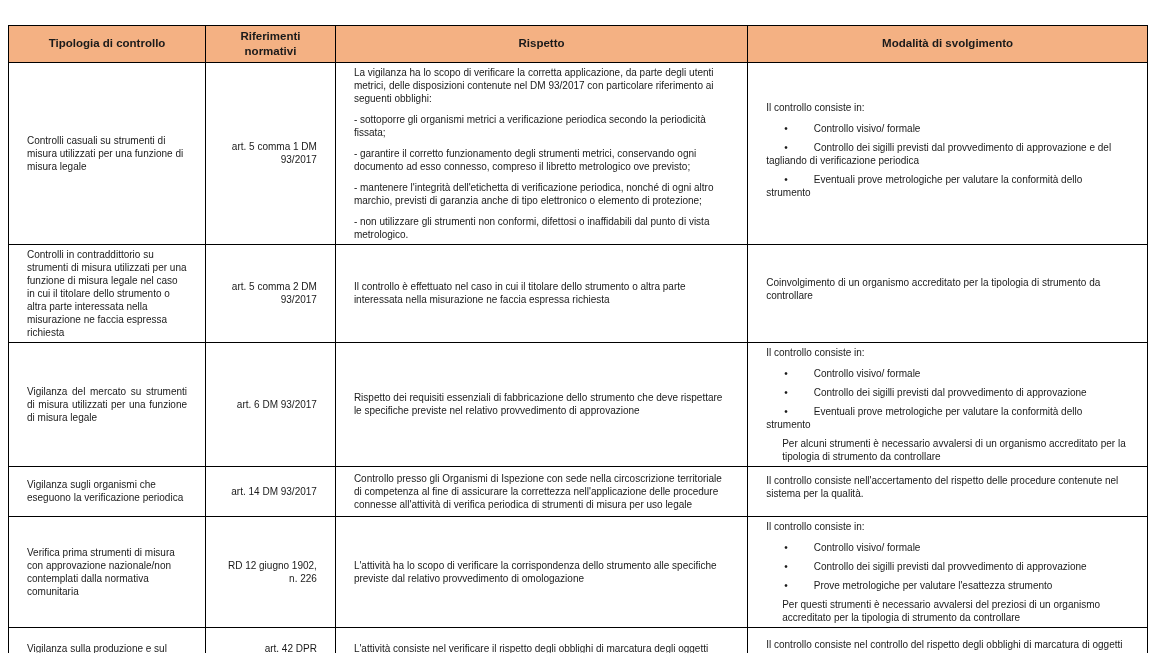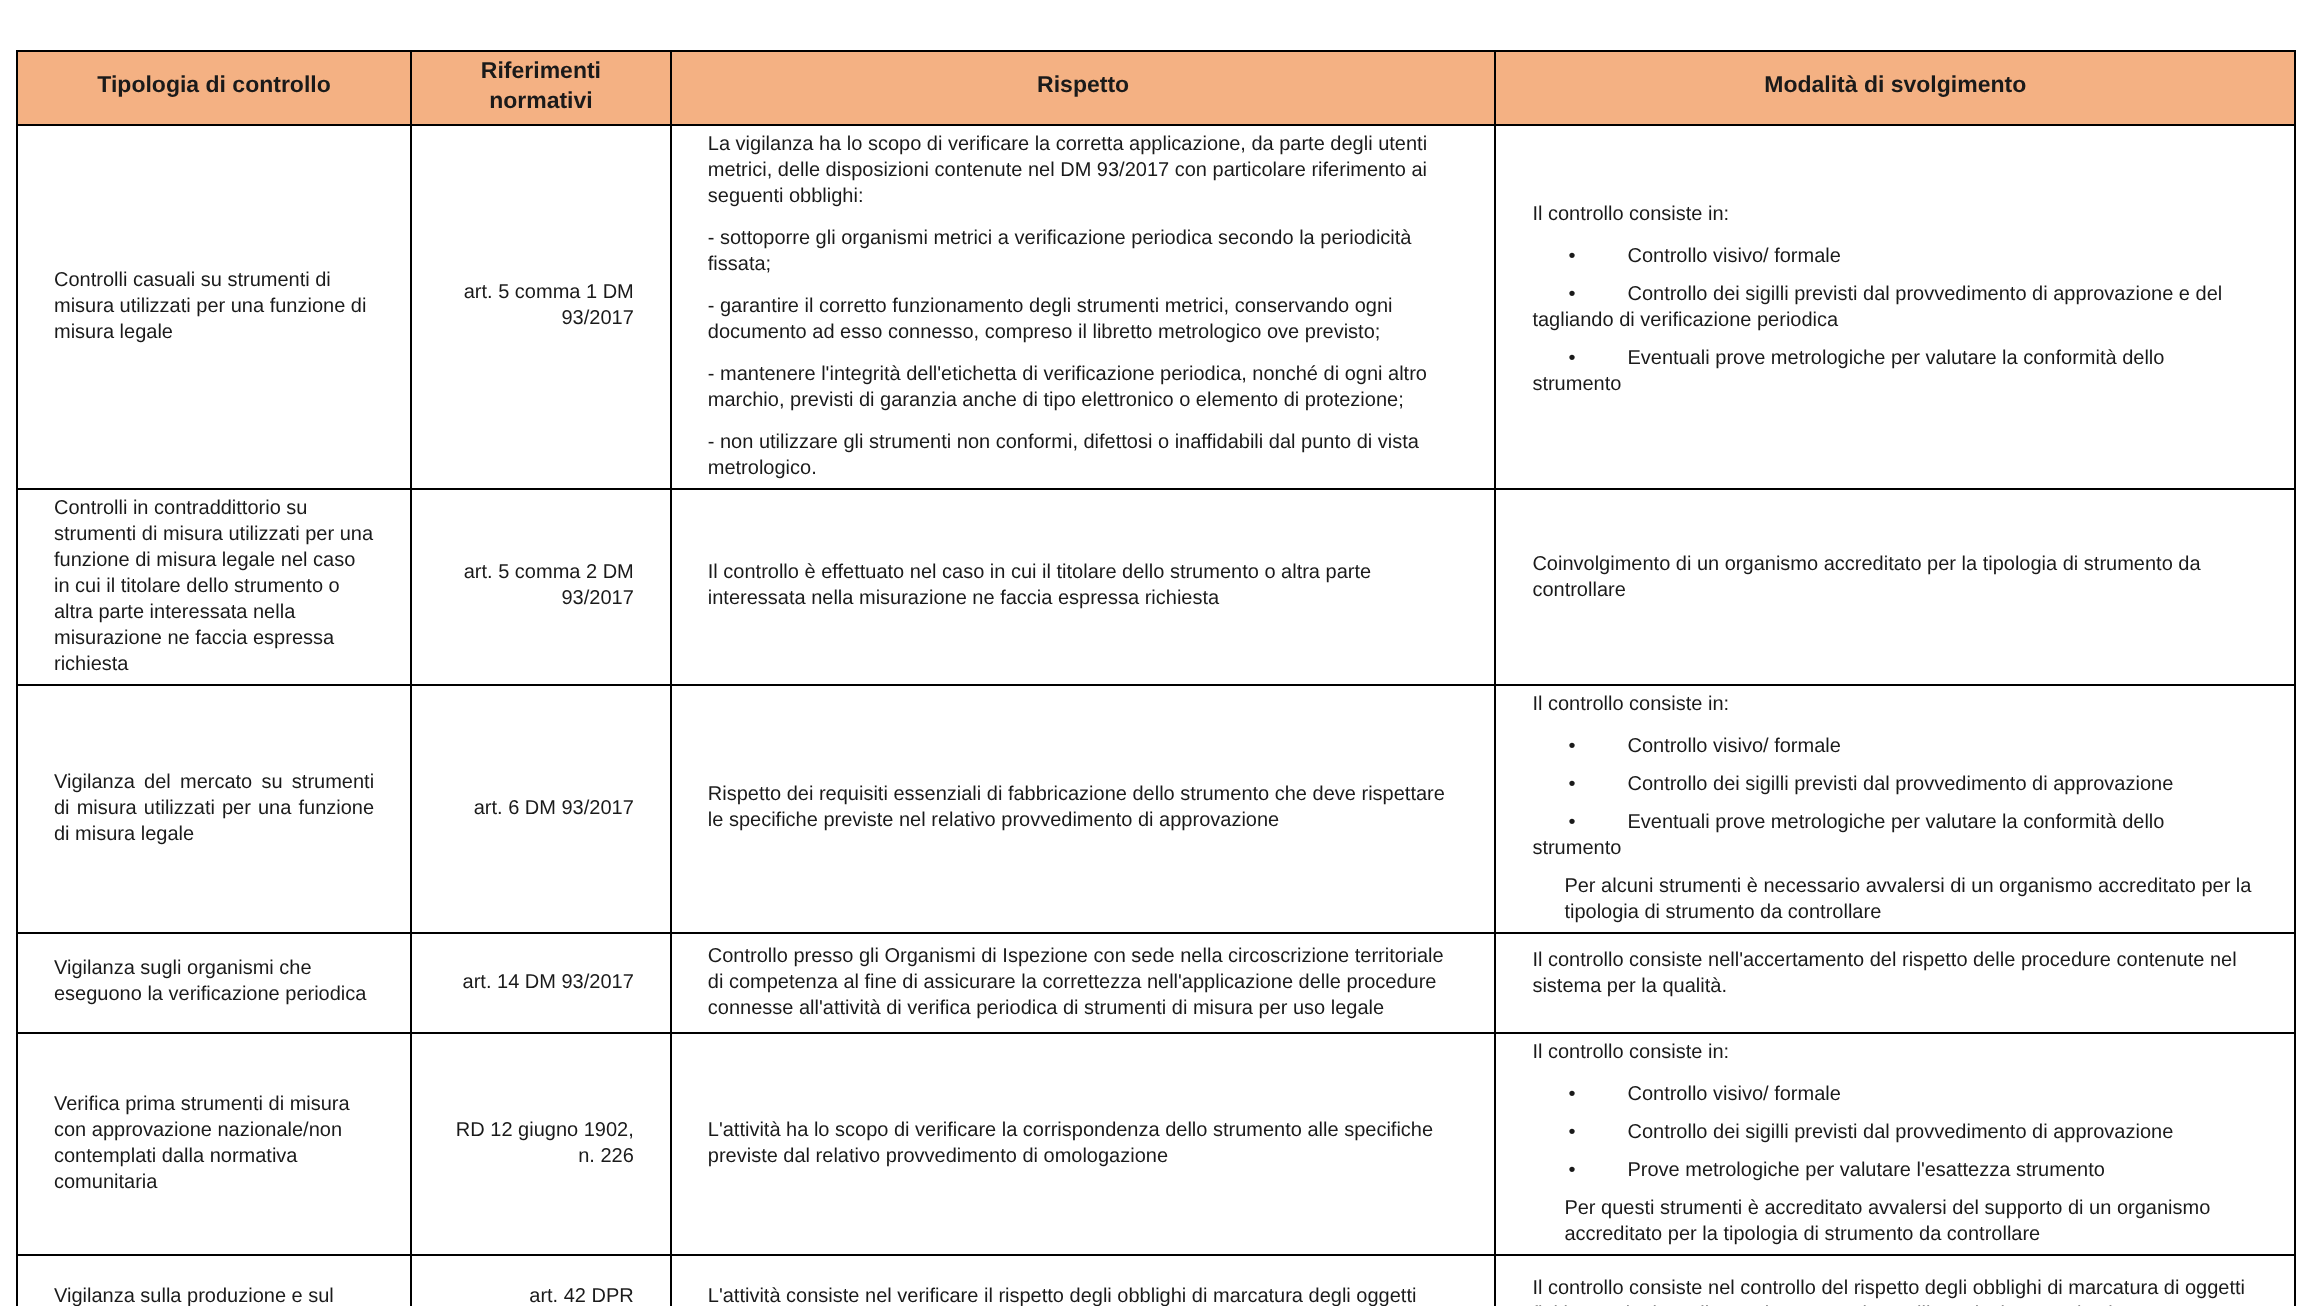--- a/index.html
+++ b/index.html
@@ -146,21 +146,21 @@
             <div class="para">L'attività ha lo scopo di verificare la corrispondenza dello strumento alle specifiche previste dal relativo provvedimento di omologazione</div>
           </div>
       </td>
       <td class="c-mod">
         <div class="mod-intro">Il controllo consiste in:</div>
         <ul class="bullets">
             <li class="bullet">Controllo visivo/ formale</li>
             <li class="bullet">Controllo dei sigilli previsti dal provvedimento di approvazione</li>
             <li class="bullet">Prove metrologiche per valutare l'esattezza strumento</li>
           </ul>
-        <div class="mod-outro">Per questi strumenti è accreditato avvalersi del supporto di un organismo accreditato per la tipologia di strumento da controllare</div>
+        <div class="mod-outro">Per questi strumenti è necessario avvalersi del preziosi di un organismo accreditato per la tipologia di strumento da controllare</div>
       </td>
     </tr>
     <tr class="r6">
       <td class="c-tip">Vigilanza sulla produzione e sul commercio dei metalli preziosi</td>
       <td class="c-rif">art. 42 DPR 150/2002</td>
       <td class="c-cri">
         <div>
             <div class="para">L'attività consiste nel verificare il rispetto degli obblighi di marcatura degli oggetti fabbricati in metalli prezioso ai sensi del DPR 150/2002</div>
           </div>
       </td>

